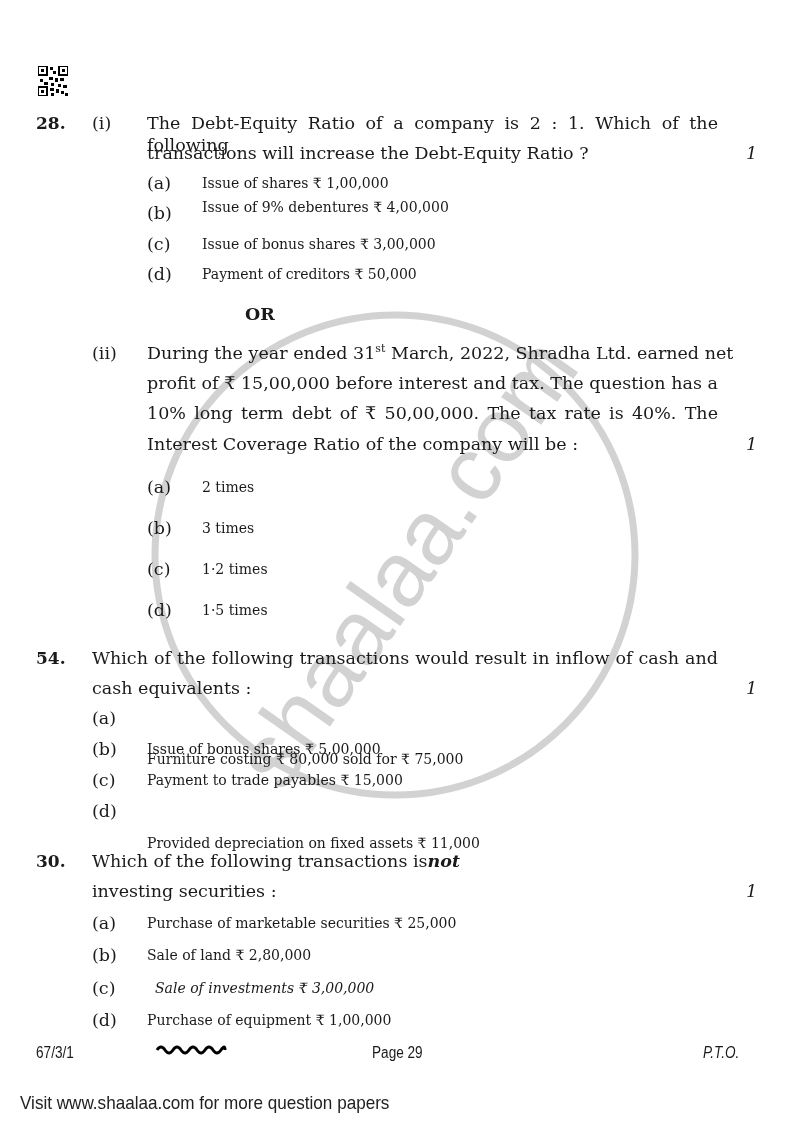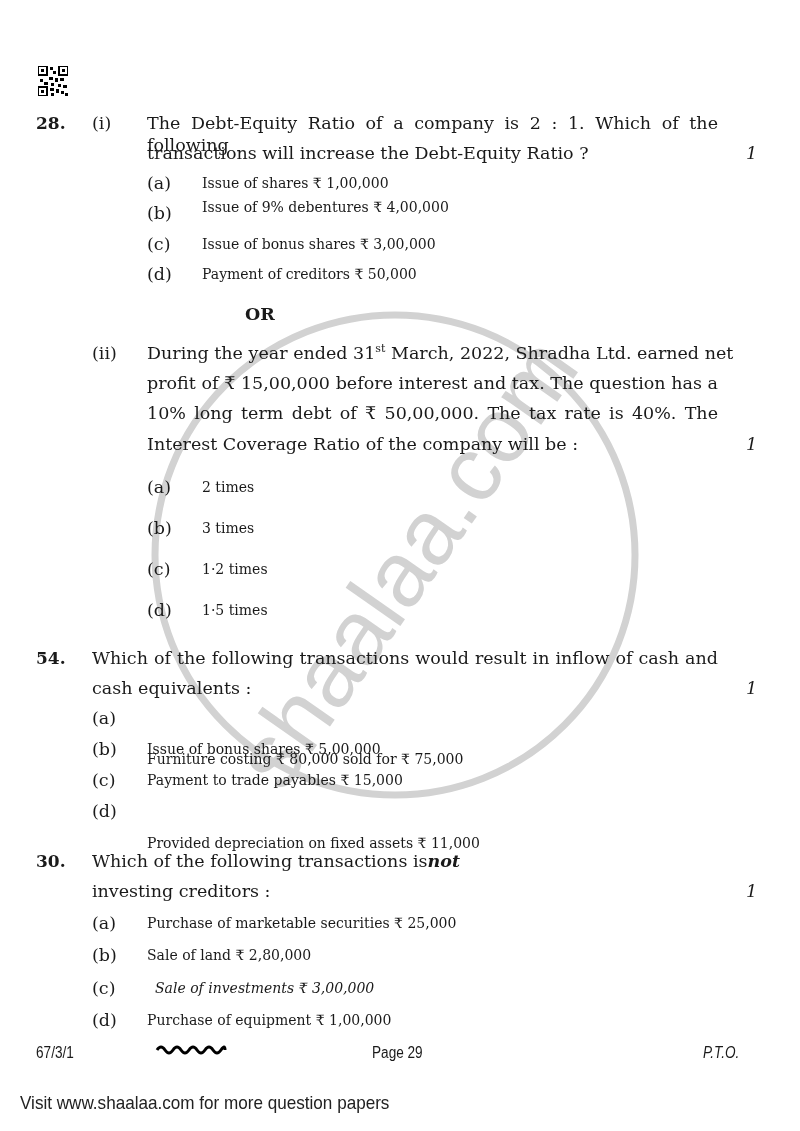--- a/index.html
+++ b/index.html
@@ -212,21 +212,21 @@
   <div class="opt-label" style="left:92px; top:769px;">(c)</div>
   <div class="opt-text" style="left:147px; top:769px;">Payment to trade payables ₹ 15,000</div>
   <div class="opt-label" style="left:92px; top:800px;">(d)</div>
   <div class="opt-text" style="left:147px; top:800px;margin-top:32px;">Provided depreciation on fixed assets ₹ 11,000</div>
 
   <div class="qnum" style="left:36px; top:850px;">30.</div>
   <div class="line" style="left:92px; top:850px; width:626px; display:flex; ">
     <span>Which of the following transactions is </span>
     <b><i>not</i></b>
   </div>
-  <div class="line" style="left:92px; top:880px;">investing creditors :</div>
+  <div class="line" style="left:92px; top:880px;">investing securities :</div>
   <div class="marks" style="top:880px;">1</div>
 
   <div class="opt-label" style="left:92px; top:912px;">(a)</div>
   <div class="opt-text" style="left:147px; top:912px;">Purchase of marketable securities ₹ 25,000</div>
   <div class="opt-label" style="left:92px; top:944px;">(b)</div>
   <div class="opt-text" style="left:147px; top:944px;">Sale of land ₹ 2,80,000</div>
   <div class="opt-label" style="left:92px; top:977px;">(c)</div>
   <div class="opt-text" style="left:155px; top:977px;font-style:italic;">Sale of investments ₹ 3,00,000</div>
   <div class="opt-label" style="left:92px; top:1009px;">(d)</div>
   <div class="opt-text" style="left:147px; top:1009px;">Purchase of equipment ₹ 1,00,000</div>

